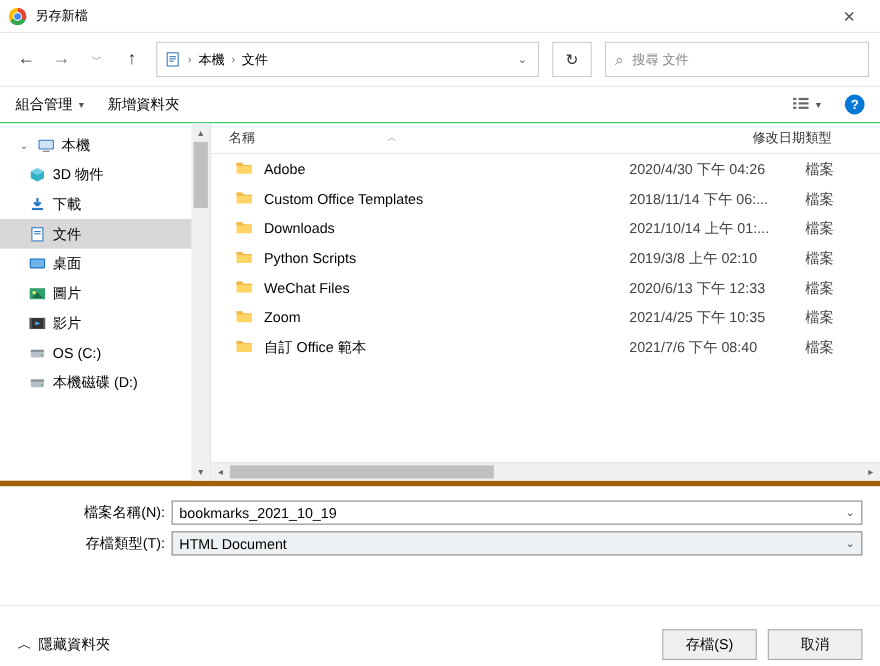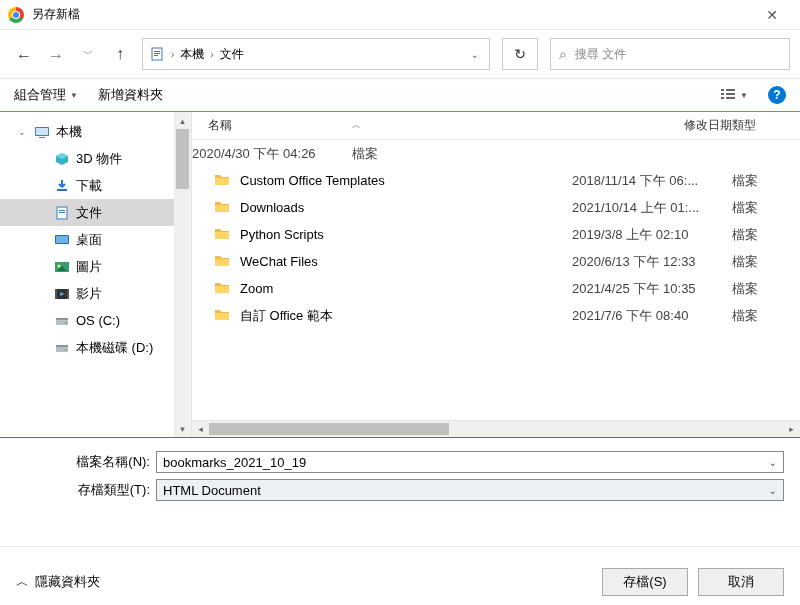--- a/index.html
+++ b/index.html
@@ -27,21 +27,21 @@
 .toolbar .tb-item { display: flex; align-items: center; gap: 4px; font-size: 13px; }
 .toolbar .tb-drop { font-size: 8px; color: #555; }
 .toolbar .spacer { flex: 1; }
 .toolbar .view-btn { display: flex; align-items: center; gap: 4px; color: #555; }
 .toolbar .help { width: 18px; height: 18px; border-radius: 50%; background: #0078d4; color: #fff; display: flex; align-items: center; justify-content: center; font-size: 12px; font-weight: bold; }
 
 .body { display: flex; height: 325px; }
 .sidebar { width: 192px; border-right: 1px solid #e5e5e5; overflow: hidden; position: relative; }
 .tree { padding: 6px 0; }
 .tree-item { height: 27px; display: flex; align-items: center; padding-left: 18px; gap: 6px; font-size: 13px; }
-.tree-item.child { padding-left: 54px; }
+.tree-item.child { padding-left: 26px; }
 .tree-item.selected { background: #d8d8d8; }
 .tree-item .exp { width: 10px; font-size: 9px; color: #666; }
 .tree-item .ticon { width: 16px; height: 16px; display: inline-flex; align-items: center; justify-content: center; }
 .sidebar .sb-scroll { position: absolute; right: 0; top: 0; width: 17px; height: 100%; background: #f0f0f0; display: flex; flex-direction: column; }
 .sb-scroll .arrow { height: 17px; display: flex; align-items: center; justify-content: center; font-size: 9px; color: #666; }
 .sb-scroll .track { flex: 1; position: relative; }
 .sb-scroll .thumb { position: absolute; left: 2px; right: 2px; top: 0; height: 60px; background: #c0c0c0; }
 
 .main { flex: 1; display: flex; flex-direction: column; overflow: hidden; }
 .col-headers { height: 28px; display: flex; align-items: center; border-bottom: 1px solid #e5e5e5; font-size: 12px; color: #333; }
@@ -53,21 +53,21 @@
 .row { height: 27px; display: flex; align-items: center; font-size: 13px; }
 .row .c1 { width: 380px; padding-left: 22px; display: flex; align-items: center; gap: 10px; }
 .row .folder-icon { width: 16px; height: 14px; }
 .row .c2 { width: 160px; color: #444; }
 .row .c3 { flex: 1; color: #444; }
 .hscroll { height: 17px; background: #f0f0f0; display: flex; align-items: center; border-top: 1px solid #e5e5e5; }
 .hscroll .arrow { width: 17px; text-align: center; font-size: 9px; color: #666; }
 .hscroll .track { flex: 1; height: 100%; position: relative; }
 .hscroll .thumb { position: absolute; left: 0; top: 2px; bottom: 2px; width: 240px; background: #c0c0c0; }
 
-.form { padding: 10px 16px 6px 16px; border-top: 1px solid #a16207; }
+.form { padding: 10px 16px 6px 16px; border-top: 5px solid #a16207; }
 .form-row { display: flex; align-items: center; height: 28px; gap: 6px; }
 .form-row .lbl { width: 134px; text-align: right; font-size: 13px; }
 .form-row .field { flex: 1; height: 22px; border: 1px solid #888; background: #fff; display: flex; align-items: center; padding: 0 6px; font-size: 13px; }
 .form-row .field .drop { margin-left: auto; font-size: 10px; color: #555; }
 .form-row .field.combo { background: #eef1f3; }
 
 .footer { height: 70px; display: flex; align-items: center; padding: 0 16px; gap: 10px; border-top: 1px solid #e5e5e5; margin-top: 36px; }
 .footer .hide { display: flex; align-items: center; gap: 6px; font-size: 13px; }
 .footer .spacer { flex: 1; }
 .footer .btn { width: 86px; height: 28px; border: 1px solid #aaa; background: #efefef; display: flex; align-items: center; justify-content: center; font-size: 13px; }
@@ -245,20 +245,27 @@
     <div class="col-headers">
       <div class="col-name">
         <span>名稱</span>
         <span class="sort">︿</span>
       </div>
       <div class="col-date">修改日期</div>
       <div class="col-type">類型</div>
     </div>
     <div class="file-list" id="file-list">
         <div class="row">
+          <div class="c1">
+            <span><svg class="folder-icon" width="16" height="14">
+                <path d="M1 3h5l1.5 2H15v8H1z" fill="#ffd666"></path>
+                <path d="M1 3h5l1.5 2H15v1H1z" fill="#f2b94a"></path>
+              </svg></span>
+            <span>Adobe</span>
+          </div>
           <div class="c2">2020/4/30 下午 04:26</div>
           <div class="c3">檔案</div>
         </div>
         <div class="row">
           <div class="c1">
             <span><svg class="folder-icon" width="16" height="14">
                 <path d="M1 3h5l1.5 2H15v8H1z" fill="#ffd666"></path>
                 <path d="M1 3h5l1.5 2H15v1H1z" fill="#f2b94a"></path>
               </svg></span>
             <span>Custom Office Templates</span>

